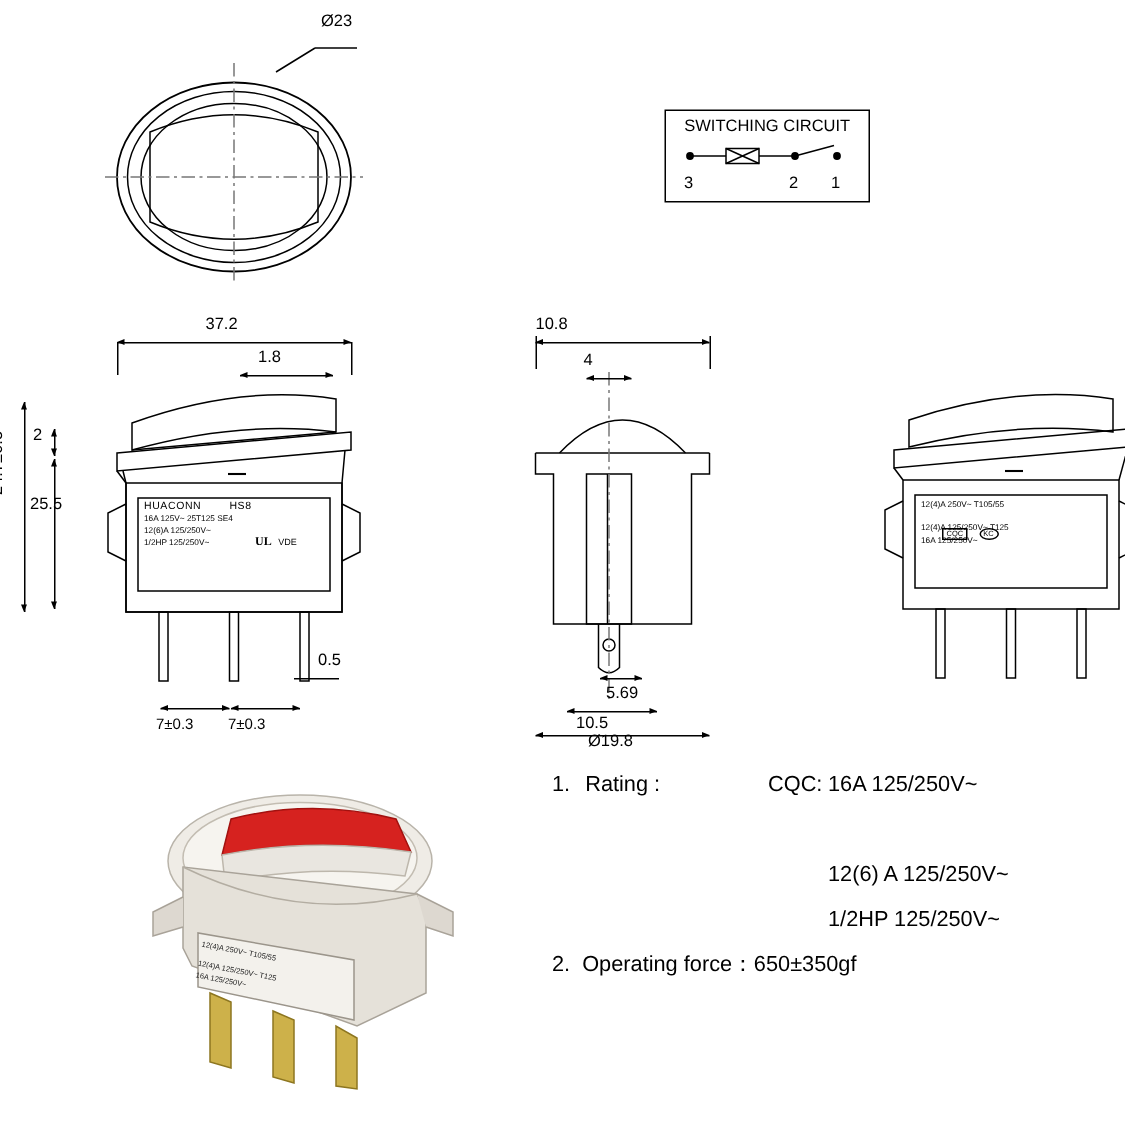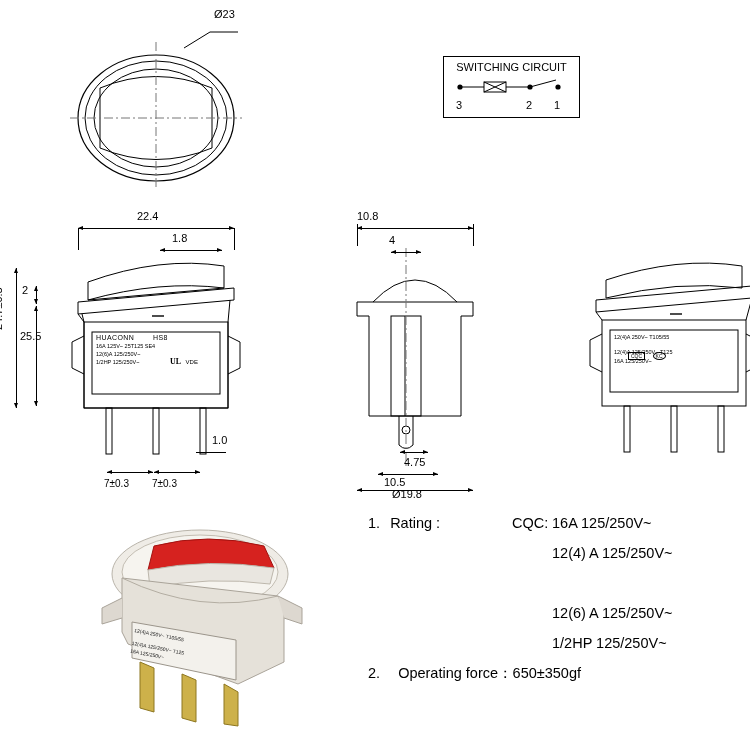--- a/index.html
+++ b/index.html
@@ -26,21 +26,21 @@
   .arrowline:after{right:0;border-left:5px solid #000;}
   .arrowv{position:absolute;width:1px;background:#000;}
   .arrowv:before,.arrowv:after{
     content:"";position:absolute;left:-2px;width:0;height:0;
     border-left:2.5px solid transparent;border-right:2.5px solid transparent;
   }
   .arrowv:before{top:0;border-bottom:5px solid #000;}
   .arrowv:after{bottom:0;border-top:5px solid #000;}
   .spec-list{position:absolute;left:368px;top:508px;width:375px;font-size:14.5px;line-height:30px;}
   .spec-line{white-space:nowrap;}
-  .sw-box{position:absolute;left:443px;top:56px;width:135px;height:60px;border:1px solid #000;background:#fff;}
+  .sw-box{position:absolute;left:443px;top:73px;width:135px;height:60px;border:1px solid #000;background:#fff;}
   .sw-title{position:absolute;top:4px;left:0;width:100%;text-align:center;font-size:11px;}
   svg{display:block;}
 </style>
 </head>
 <body>
 
 <div class="abs" style="left:60px;top:18px;width:210px;height:170px;">
   <svg width="210" height="170" viewBox="0 0 210 170">
     <ellipse cx="96" cy="100" rx="78" ry="63" fill="none" stroke="#000" stroke-width="1.2"></ellipse>
     <ellipse cx="96" cy="100" rx="71" ry="57" fill="none" stroke="#000" stroke-width="1"></ellipse>
@@ -108,42 +108,42 @@
   <div class="tiny" style="font-size:5.5px;margin-top:2px;">1/2HP  125/250V~</div>
   <div class="abs" style="left:74px;top:16px;">
     <span class="tiny" style="font-size:8px;font-family:'Liberation Serif',serif;font-weight:bold;">UL</span>
     <span class="tiny" style="font-size:6px;">VDE</span>
   </div>
 </div>
 
 <div class="arrowline" style="left:78px;top:228px;width:156px;"></div>
 <div class="line vline" style="left:78px;top:228px;height:22px;"></div>
 <div class="line vline" style="left:234px;top:228px;height:22px;"></div>
-<div class="abs dim-text" style="left:137px;top:210px;">22.4</div>
+<div class="abs dim-text" style="left:137px;top:210px;">37.2</div>
 
 <div class="arrowline" style="left:160px;top:250px;width:62px;"></div>
 <div class="abs dim-text" style="left:172px;top:232px;">1.8</div>
 
 <div class="arrowv" style="left:36px;top:286px;height:18px;"></div>
 <div class="abs dim-text" style="left:22px;top:284px;">2</div>
 
 <div class="arrowv" style="left:36px;top:306px;height:100px;"></div>
 <div class="abs dim-text" style="left:20px;top:330px;">25.5</div>
 
 <div class="arrowv" style="left:16px;top:268px;height:140px;"></div>
 <div class="abs dim-text" style="left:-8px;top:330px;transform:rotate(-90deg);transform-origin:left top;">
   <span>24.7±0.5</span>
 </div>
 
 <div class="arrowline" style="left:107px;top:472px;width:46px;"></div>
 <div class="arrowline" style="left:154px;top:472px;width:46px;"></div>
 <div class="abs dim-text" style="left:104px;top:478px;font-size:10px;">7±0.3</div>
 <div class="abs dim-text" style="left:152px;top:478px;font-size:10px;">7±0.3</div>
 <div class="line hline" style="left:196px;top:452px;width:30px;"></div>
-<div class="abs dim-text" style="left:212px;top:434px;">1.0</div>
+<div class="abs dim-text" style="left:212px;top:434px;">0.5</div>
 
 <div class="abs" style="left:345px;top:240px;width:140px;height:230px;">
   <svg width="140" height="230" viewBox="0 0 140 230">
 
     <path d="M28 62 Q70 18 112 62" fill="none" stroke="#000" stroke-width="1"></path>
     <line x1="12" y1="62" x2="128" y2="62" stroke="#000" stroke-width="1"></line>
     <path d="M12 62 L12 76 L24 76 L24 176 L116 176 L116 76 L128 76 L128 62" fill="none" stroke="#000" stroke-width="1"></path>
 
     <rect x="46" y="76" width="30" height="100" fill="none" stroke="#000" stroke-width="1"></rect>
     <line x1="60" y1="76" x2="60" y2="176" stroke="#000" stroke-width="1"></line>
@@ -157,21 +157,21 @@
 
 <div class="arrowline" style="left:357px;top:228px;width:116px;"></div>
 <div class="line vline" style="left:357px;top:224px;height:22px;"></div>
 <div class="line vline" style="left:473px;top:224px;height:22px;"></div>
 <div class="abs dim-text" style="left:357px;top:210px;">10.8</div>
 
 <div class="arrowline" style="left:391px;top:252px;width:30px;"></div>
 <div class="abs dim-text" style="left:389px;top:234px;">4</div>
 
 <div class="arrowline" style="left:400px;top:452px;width:28px;"></div>
-<div class="abs dim-text" style="left:404px;top:456px;">4.75</div>
+<div class="abs dim-text" style="left:404px;top:456px;">5.69</div>
 <div class="arrowline" style="left:378px;top:474px;width:60px;"></div>
 <div class="abs dim-text" style="left:384px;top:476px;">10.5</div>
 <div class="arrowline" style="left:357px;top:490px;width:116px;"></div>
 <div class="abs dim-text" style="left:392px;top:488px;">Ø19.8</div>
 
 <div class="abs" style="left:580px;top:240px;width:180px;height:220px;">
   <svg width="180" height="220" viewBox="0 0 180 220">
     <path d="M26 40 Q98 16 162 26 L162 48 Q98 40 26 58 Z" fill="none" stroke="#000" stroke-width="1"></path>
     <path d="M16 60 L172 46 L172 58 L16 72 Z" fill="none" stroke="#000" stroke-width="1"></path>
     <rect x="22" y="80" width="144" height="86" fill="none" stroke="#000" stroke-width="1"></rect>
@@ -225,32 +225,29 @@
 </div>
 
 <div class="spec-list">
   <div class="spec-line" style="position:relative;height:30px;">
     <span>1.</span>
     <span style="margin-left:6px;">Rating :</span>
     <span style="position:absolute;left:144px;">CQC:</span>
     <span style="position:absolute;left:184px;">16A  125/250V~</span>
   </div>
   <div class="spec-line" style="position:relative;height:30px;">
-    <span style="position:absolute;left:184px;">12(4) A  125/250V~</span>
-  </div>
-  <div class="spec-line" style="position:relative;height:30px;">
   </div>
   <div class="spec-line" style="position:relative;height:30px;text-align:center;">
     <span style="position:absolute;left:184px;">12(6) A  125/250V~</span>
   </div>
   <div class="spec-line" style="position:relative;height:30px;">
     <span style="position:absolute;left:184px;">1/2HP  125/250V~</span>
   </div>
   <div class="spec-line" style="height:30px;">
     <span>2.</span>
-    <span style="margin-left:14px;">Operating force：650±350gf</span>
+    <span style="margin-left:4px;">Operating force：650±350gf</span>
   </div>
   <div class="spec-line" style="height:30px;">
     
     
   </div>
 
 </div>
 
 </body></html>

